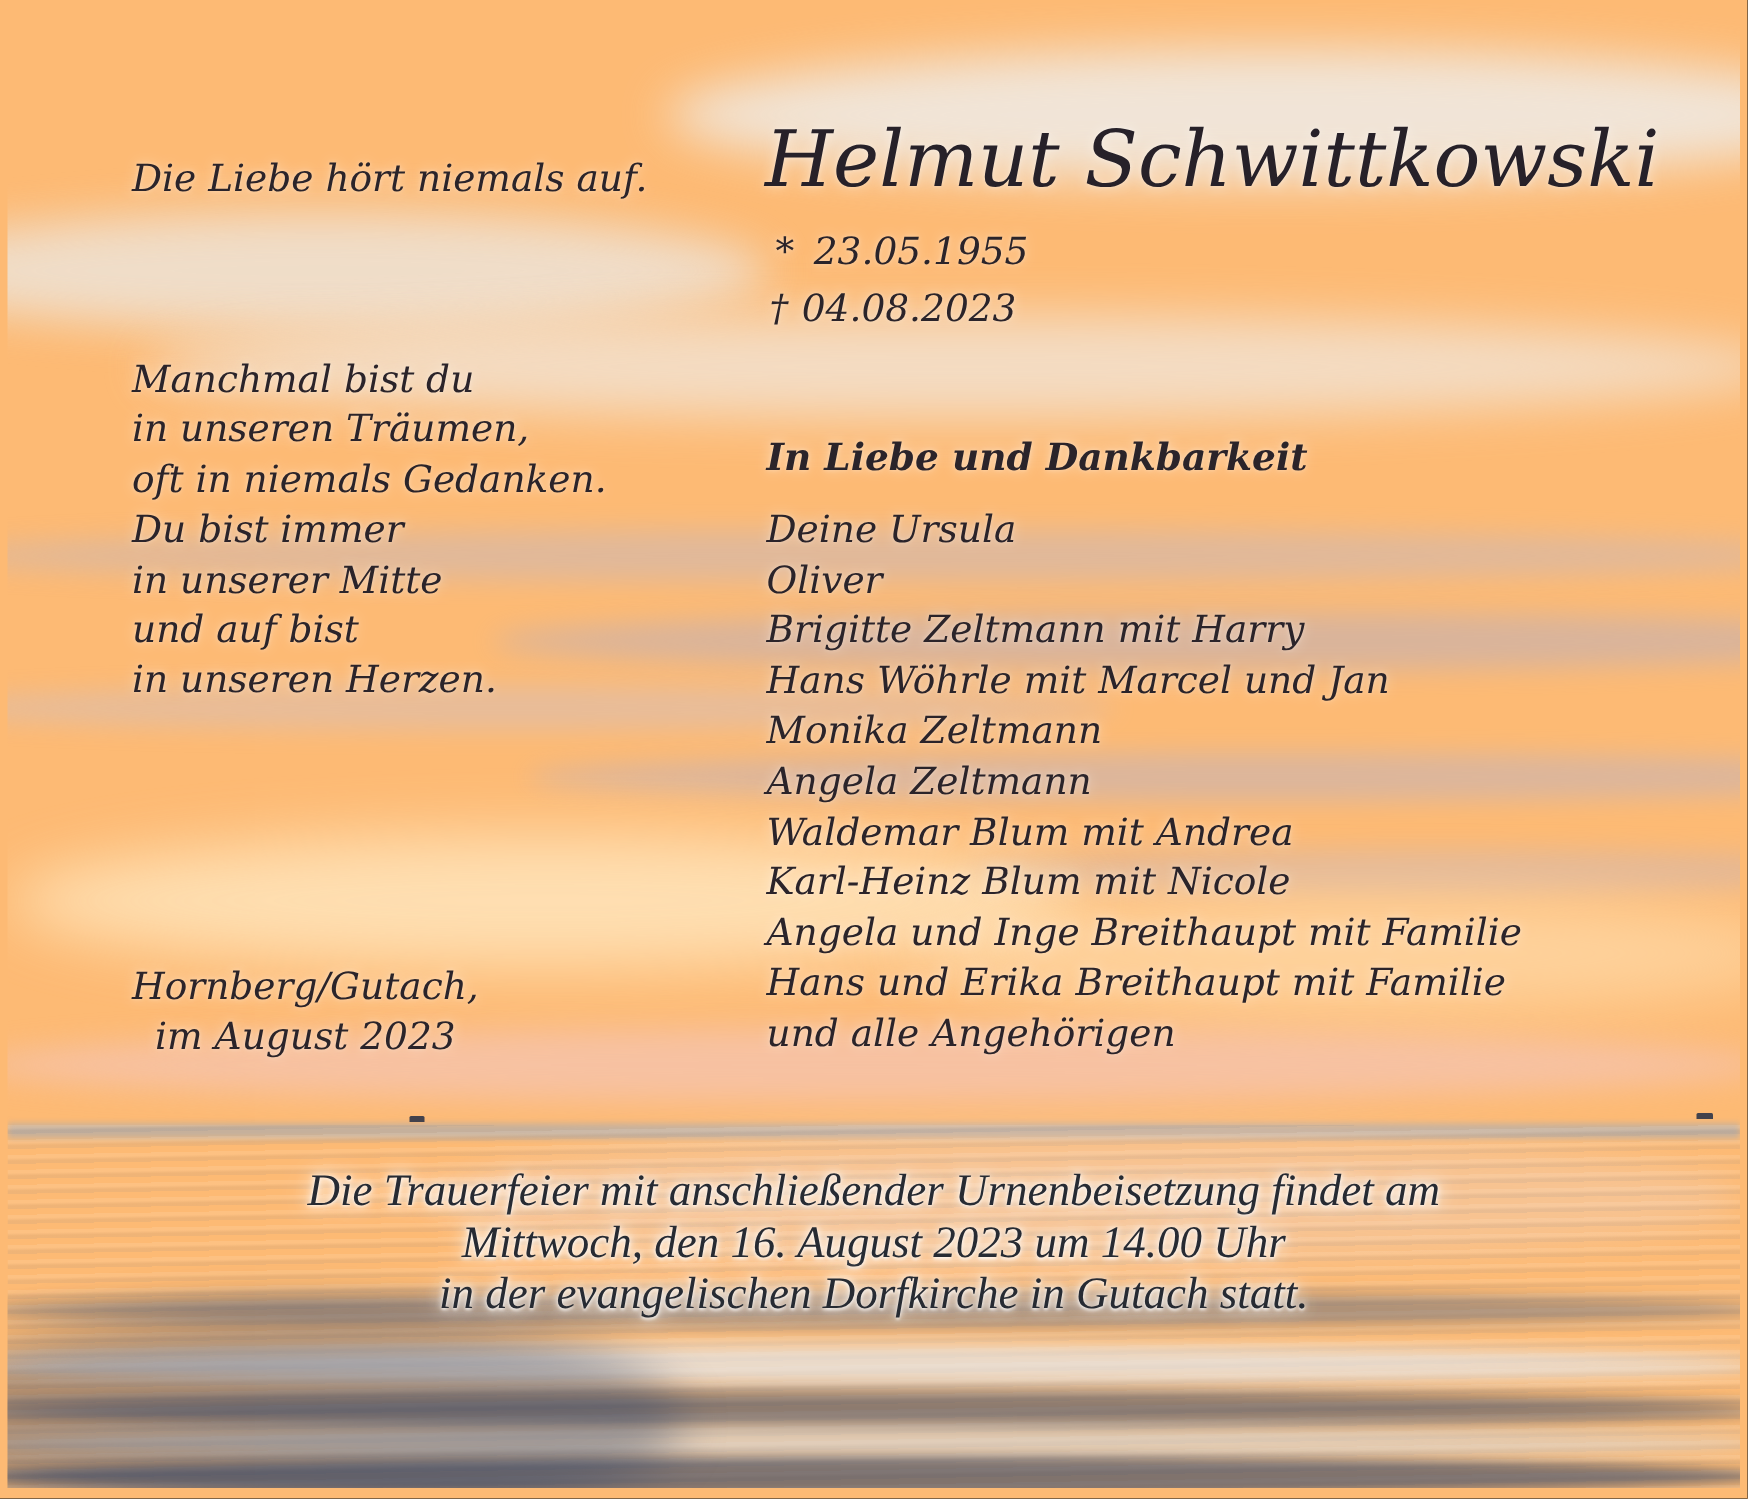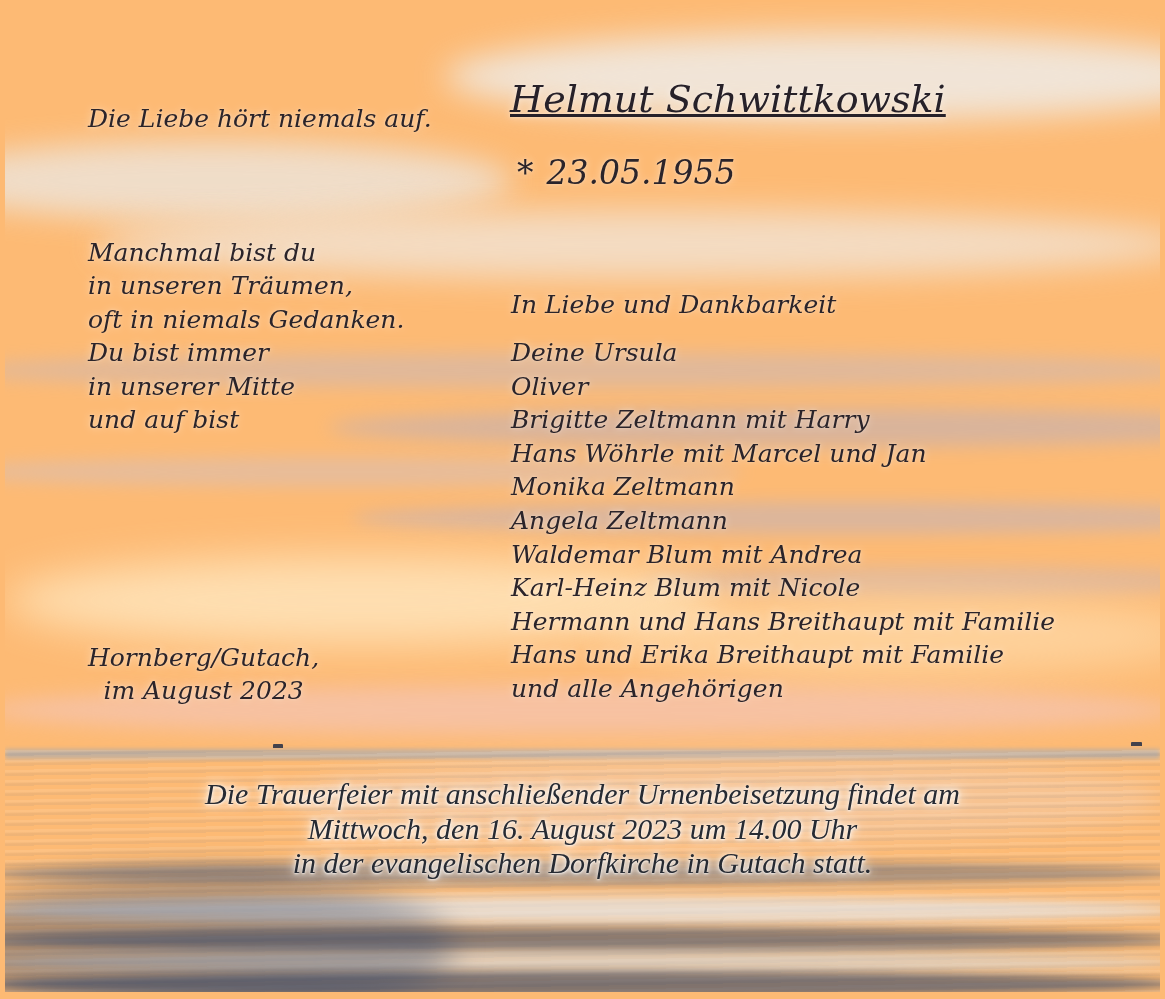--- a/index.html
+++ b/index.html
@@ -69,28 +69,28 @@
   .boat { position:absolute; background:#43424c; border-radius:1px 1px 0 0; }
   .boat-left  { left:268px; top:742px; width:10px; height:4px; }
   .boat-right { left:1126px; top:740px; width:11px; height:4px; }
   
   .txt {
     position:absolute; font-style:italic; color:#2b242a;
     text-shadow:0 0 9px rgba(255,255,255,.5), 0 0 3px rgba(255,255,255,.35);
     white-space:nowrap;
   }
   .scripture { left:88px; top:102px; font-size:25px; line-height:34px; }
-  .title     { left:510px; top:79px; font-size:38px; line-height:1.1; color:#272129;text-decoration:underline; }
-  .date-line { font-size:33px;text-align:right; }
+  .title     { left:510px; top:79px; font-size:52px; line-height:1.1; color:#272129; }
+  .date-line { font-size:25px;text-align:right; }
   .birth     { left:517px; top:153px; }
   .death     { left:513px; top:191px; }
   .date-sym  { display:inline-block; }
   .birth .date-sym { margin-right:13px; }
   .death .date-sym { margin-right:9px; }
-  .heading   { left:511px; top:290px; font-size:25px; font-weight:normal; }
+  .heading   { left:511px; top:290px; font-size:25px; font-weight:bold; }
   .poem      { left:88px;  top:236px; font-size:25px; line-height:33.4px; }
   .mourners  { left:511px; top:336px; font-size:25px; line-height:33.6px; }
   .place     { left:88px;  top:641px; font-size:25px; line-height:33px;text-align:center; }
   .announce  {
     left:0; top:777px; width:100%; text-align:center;
     font-family:"Liberation Serif","DejaVu Serif",serif;
     font-size:30px; line-height:34.5px; color:#272b33;
     text-shadow:0 0 5px #fff, 0 0 11px #fff, 0 0 20px rgba(255,255,255,.85), 0 1px 2px rgba(255,255,255,.7);
   }
   .line { display:block; }
@@ -127,42 +127,46 @@
 
   <div class="txt scripture">
     <span class="line">Die Liebe hört niemals auf.</span>
   </div>
 
   <div class="txt title">Helmut Schwittkowski</div>
 
   <div class="txt date-line birth">
     <span class="date-sym">*</span><span>23.05.1955</span>
   </div>
+  <div class="txt date-line death">
+    <span class="date-sym">†</span><span>04.08.2023</span>
+  </div>
 
   <div class="txt poem">
     <span class="line">Manchmal bist du</span>
     <span class="line">in unseren Träumen,</span>
     <span class="line">oft in niemals Gedanken.</span>
     <span class="line">Du bist immer</span>
     <span class="line">in unserer Mitte</span>
     <span class="line">und auf bist</span>
+    <span class="line">in unseren Herzen.</span>
   </div>
 
   <div class="txt heading">In Liebe und Dankbarkeit</div>
 
   <div class="txt mourners">
     <span class="line">Deine Ursula</span>
     <span class="line">Oliver</span>
     <span class="line">Brigitte Zeltmann mit Harry</span>
     <span class="line">Hans Wöhrle mit Marcel und Jan</span>
     <span class="line">Monika Zeltmann</span>
     <span class="line">Angela Zeltmann</span>
     <span class="line">Waldemar Blum mit Andrea</span>
     <span class="line">Karl-Heinz Blum mit Nicole</span>
-    <span class="line">Hermann und Hans Breithaupt mit Familie</span>
+    <span class="line">Angela und Inge Breithaupt mit Familie</span>
     <span class="line">Hans und Erika Breithaupt mit Familie</span>
     <span class="line">und alle Angehörigen</span>
   </div>
 
   <div class="txt place">
     <span class="line">Hornberg/Gutach,</span>
     <span class="line">im August 2023</span>
   </div>
 
   <div class="txt announce">

